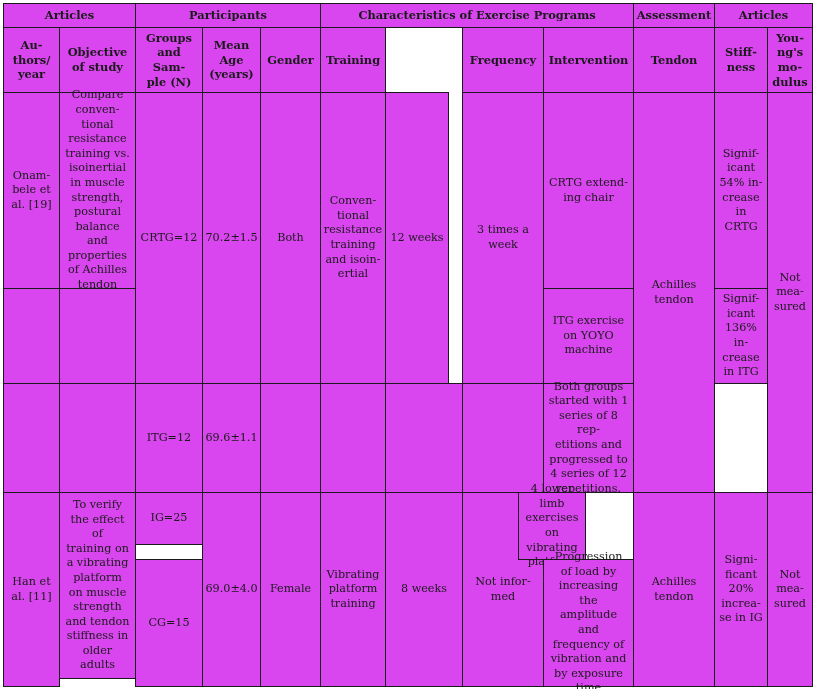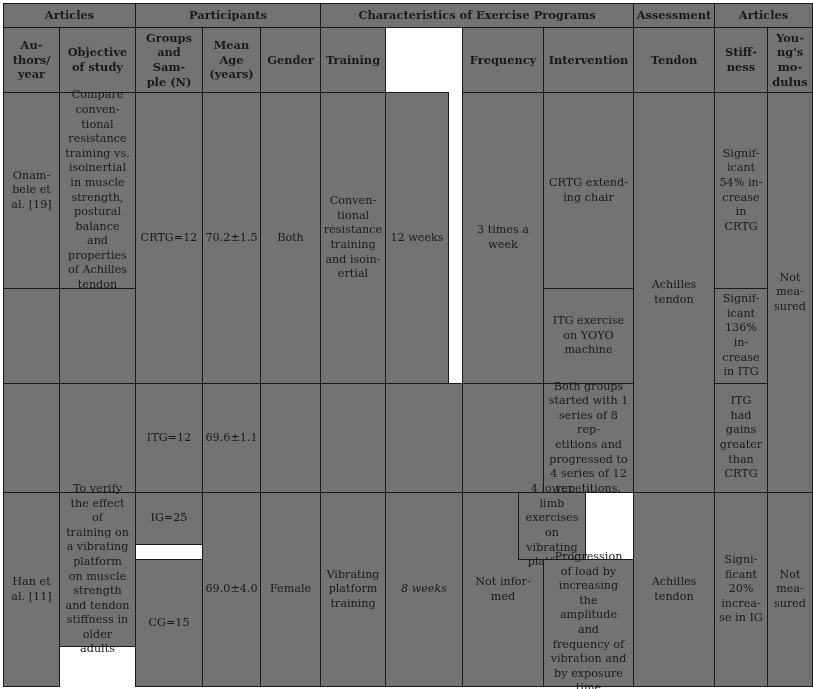--- a/index.html
+++ b/index.html
@@ -1,21 +1,21 @@
 <!DOCTYPE html>
 <html><head>
 <meta charset="utf-8">
 <style>
   html, body { margin: 0; padding: 0; background: #ffffff; }
   body { width: 813px; height: 689px; position: relative; overflow: hidden;
          font-family: "DejaVu Serif", "Liberation Serif", serif; color: #1a1a1a; }
   #tbl { position: absolute; left: 0; top: 0; width: 813px; height: 689px; }
   .cell { position: absolute; box-sizing: border-box; border: 1px solid #1a1a1a;
           display: flex; align-items: center; justify-content: center; text-align: center;
-          font-size: 11.2px; line-height: 14.6px; padding: 0 4px; background: #737373; }
+          font-size: 11.2px; line-height: 14.6px; padding: 0 4px; background: #d946ef; }
   .cell span { white-space: pre-line; display: block; }
   .hd { font-weight: bold; font-size: 11.4px; }
 </style>
 </head>
 <body>
 
 <div id="tbl">
 
   <div class="cell hd" style="left:3px;top:3px;width:133px;height:25px;">
       <span>Articles</span>
@@ -171,39 +171,32 @@
 in CRTG</span>
     </div>
   <div class="cell" style="left:714px;top:288px;width:54px;height:96px;">
       <span>Signif-
 icant
 136%
 in-
 crease
 in ITG</span>
     </div>
-  <div class="cell" style="left:714px;top:383px;width:54px;height:110px;">
-      <span>ITG had
-gains
-greater
-than
-CRTG</span>
-    </div>
 
   <div class="cell" style="left:767px;top:92px;width:46px;height:401px;">
       <span>Not
 mea-
 sured</span>
     </div>
 
   <div class="cell" style="left:3px;top:492px;width:57px;height:195px;">
       <span>Han et
 al. [11]</span>
     </div>
-  <div class="cell" style="left:59px;top:492px;width:77px;height:155px;">
+  <div class="cell" style="left:59px;top:492px;width:77px;height:187px;">
       <span>To verify
 the effect of
 training on
 a vibrating
 platform
 on muscle
 strength
 and tendon
 stiffness in
 older adults</span>
@@ -218,21 +211,21 @@
       <span>69.0±4.0</span>
     </div>
   <div class="cell" style="left:260px;top:492px;width:61px;height:195px;">
       <span>Female</span>
     </div>
   <div class="cell" style="left:320px;top:492px;width:66px;height:195px;">
       <span>Vibrating
 platform
 training</span>
     </div>
-  <div class="cell" style="left:385px;top:492px;width:78px;height:195px;font-style:italic;">
+  <div class="cell" style="left:385px;top:492px;width:78px;height:195px;">
       <span>8 weeks</span>
     </div>
   <div class="cell" style="left:462px;top:492px;width:82px;height:195px;">
       <span>Not infor-
 med</span>
     </div>
   <div class="cell" style="left:518px;top:492px;width:68px;height:68px;">
       <span>4 lower limb
 exercises
 on vibrating

